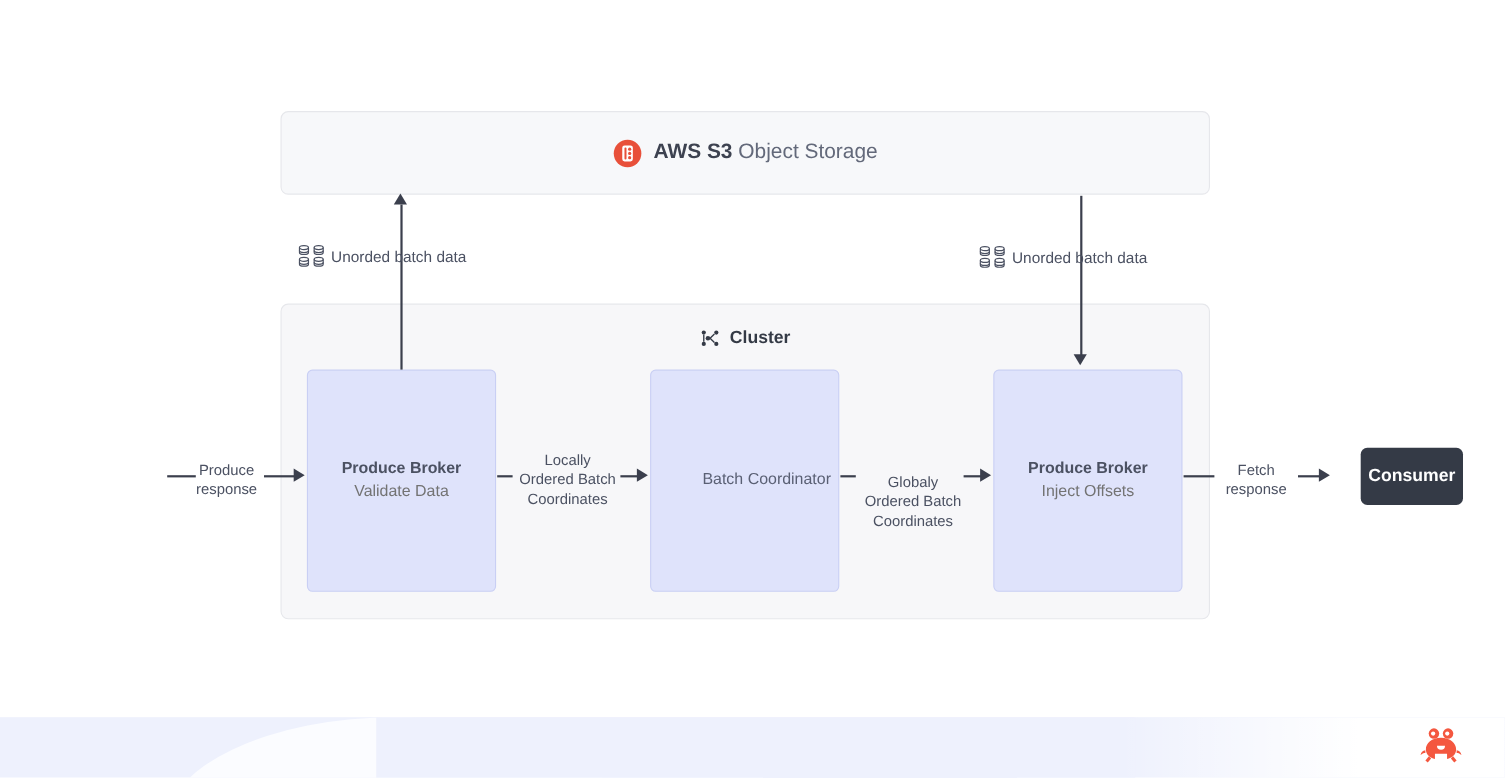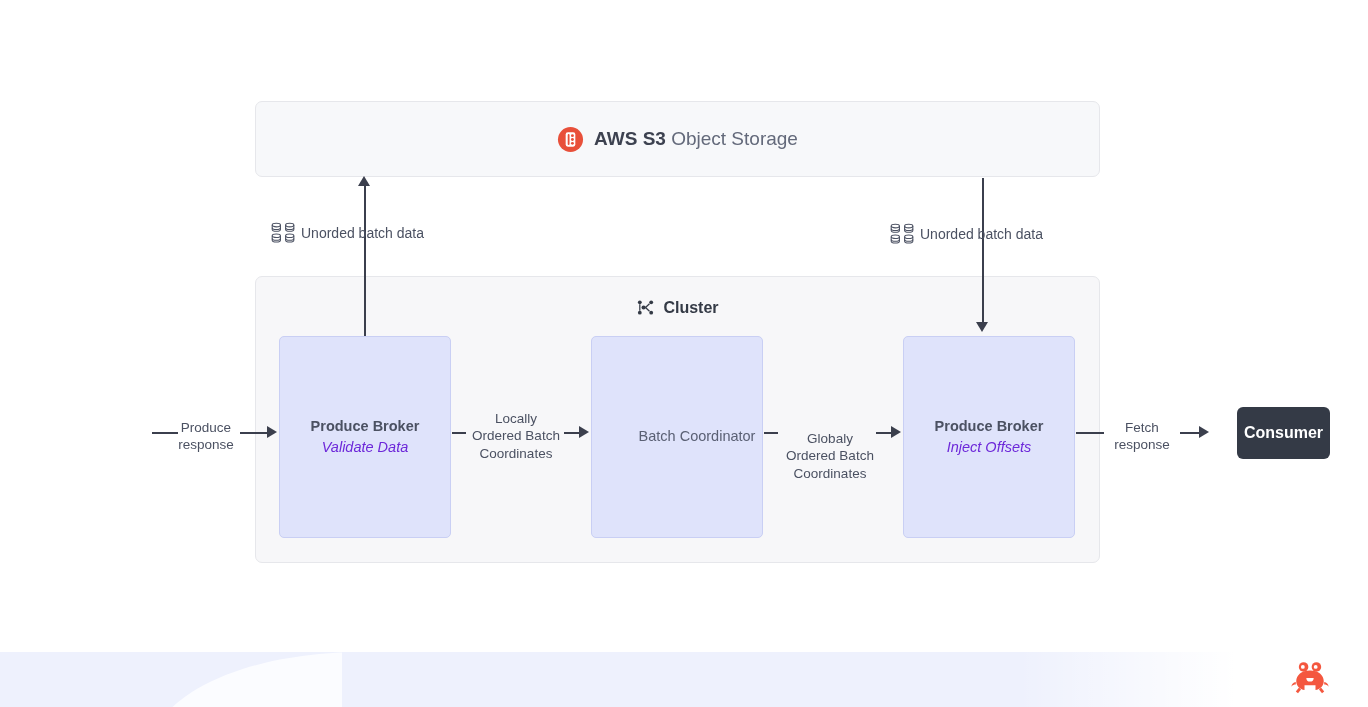--- a/index.html
+++ b/index.html
@@ -71,21 +71,21 @@
     border: 1px solid #c9cff4;
     border-radius: 5px;
     display: flex; flex-direction: column; align-items: center; justify-content: center;
     text-align: center;
   }
   .node-1 { left: 279px; }
   .node-2 { left: 591px; padding-left: 40px; }
   .node-3 { left: 903px; }
   .node-title { font-size: 14.5px; font-weight: 700; color: #4b5162; line-height: 1.45; }
   .node-title.plain { font-weight: 400; color: #5a6074; }
-  .node-sub { font-size: 14.5px; font-style: italic; color: #6d28d9; line-height: 1.45; }
+  .node-sub { font-size: 14.5px; color: #737373; line-height: 1.45; }
 
   
   .endpoint {
     position: absolute; top: 407px; width: 120px; height: 52px;
     background: #343a46;
     border-radius: 6px;
     display: flex; align-items: center; justify-content: center;
     color: #ffffff; font-size: 16px; font-weight: 700;
   }
   .ep-producer { left: 32px; }

